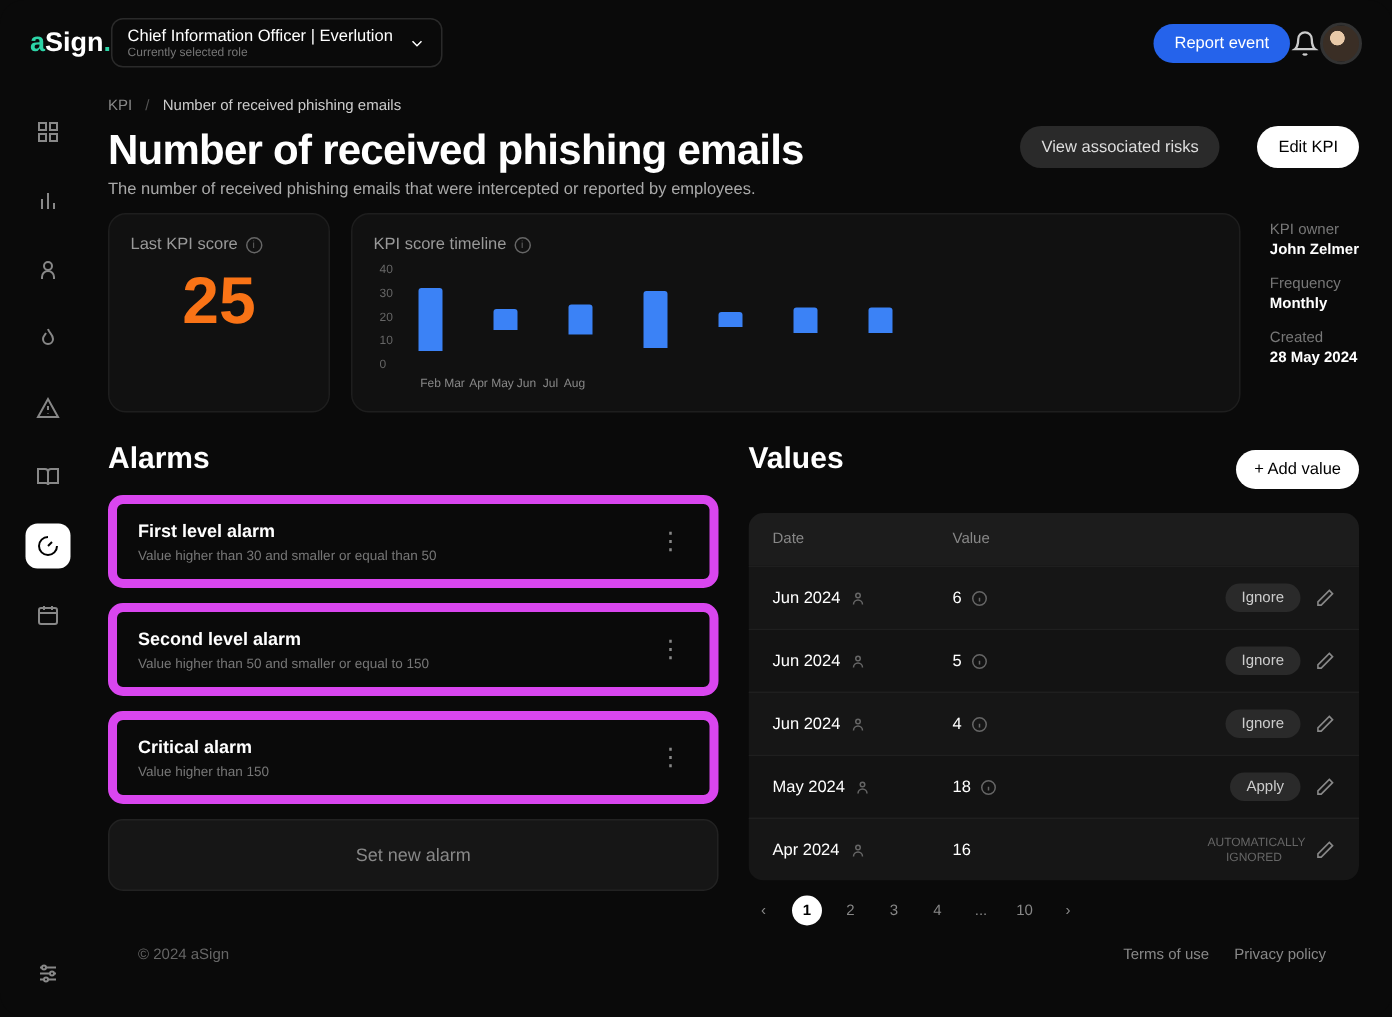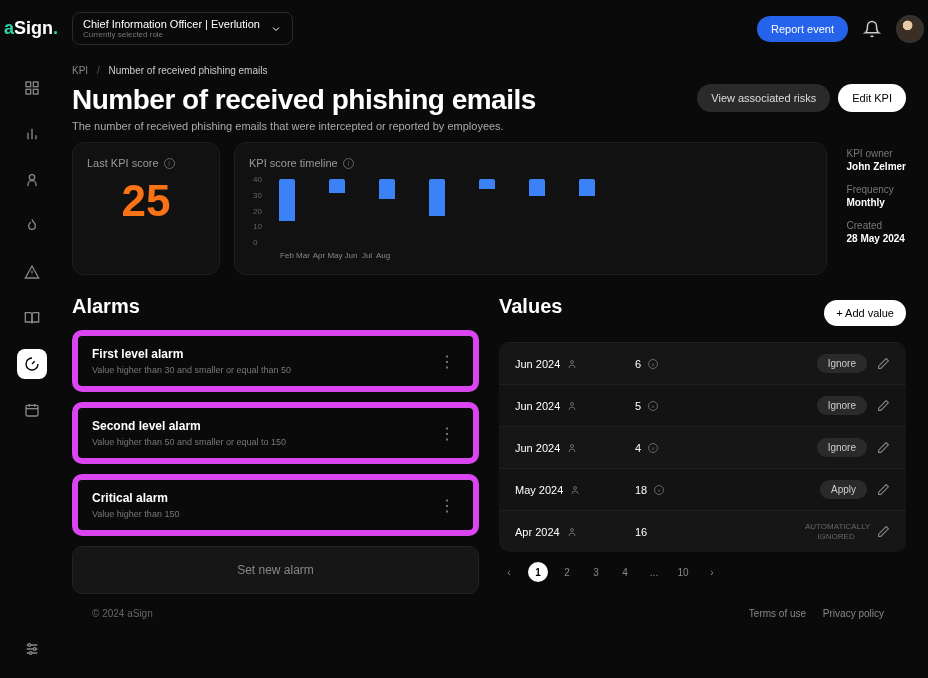--- a/index.html
+++ b/index.html
@@ -1,18 +1,18 @@
 <!DOCTYPE html>
 <html><head>
 <meta charset="utf-8">
 <style>
 * { box-sizing: border-box; margin: 0; padding: 0; }
 body { background: #0a0a0a; font-family: -apple-system, BlinkMacSystemFont, 'Segoe UI', sans-serif; color: #fff; width: 928px; height: 678px; overflow: hidden; }
 .app { display: flex; flex-direction: column; width: 100%; height: 100%; background: #0a0a0a; border-radius: 16px; overflow: hidden; }
-.topbar { display: flex; align-items: center; padding: 12px 4px; gap: 14px; }
+.topbar { display: flex; align-items: center; padding: 12px 20px; }
 .logo { font-size: 18px; font-weight: 700; }
 .logo .a { color: #2dd4a7; }
 .logo .sign { color: #fff; }
 .logo .dot { color: #2dd4a7; }
 .role-sel { display:flex; align-items:center; gap:10px; border:1px solid #2a2a2a; border-radius:8px; padding:5px 10px; font-size:10px; }
 .role-sel .role-main { font-size:11px; }
 .role-sel .role-sub { font-size:8px; color:#777; }
 .role-sel svg { width:12px; height:12px; }
 .spacer { flex:1; }
 .btn-primary { background:#2563eb; color:#fff; border:none; border-radius:20px; padding:7px 14px; font-size:11px; cursor:pointer; }
@@ -24,31 +24,31 @@
 .nav-item.active { background:#fff; color:#000; }
 .nav-item svg { width:16px; height:16px; }
 .sidebar .grow { flex:1; }
 .main { flex:1; padding:8px 22px 12px 8px; overflow:auto; }
 .bc { font-size:10px; color:#888; margin-bottom:8px; }
 .bc .sep { margin:0 6px; color:#555; }
 .bc .cur { color:#ccc; }
 .hero { display:flex; align-items:flex-start; justify-content:space-between; gap:12px; margin-bottom:10px; }
 .hero h1 { font-size:28px; font-weight:800; letter-spacing:-0.5px; margin-bottom:4px; }
 .hero .sub { font-size:11px; color:#aaa; }
-.hero-actions { display:flex; gap:8px; align-items:center; }
+.hero-actions { display:flex; gap:25px; align-items:center; }
 .btn-sec { background:#2a2a2a; color:#ddd; border:none; border-radius:20px; padding:8px 14px; font-size:11px; cursor:pointer; }
 .btn-white { background:#fff; color:#000; border:none; border-radius:20px; padding:8px 14px; font-size:11px; cursor:pointer; }
 .grid-top { display:flex; gap:14px; margin-bottom:20px; }
 .card { background:#111; border:1px solid #1e1e1e; border-radius:12px; padding:14px; }
 .card-sm { width:148px; }
 .card-title { font-size:11px; color:#999; display:flex; align-items:center; gap:5px; margin-bottom:10px; }
 .info-ic { width:11px; height:11px; border:1px solid #666; border-radius:50%; display:inline-flex; align-items:center; justify-content:center; font-size:7px; color:#666; }
 .score { font-size:44px; font-weight:700; color:#f97316; line-height:1;text-align:center; }
 .card-chart { flex:1; }
-.mini-chart { display:flex; align-items:flex-start; gap:34px; height:68px; margin-left:30px; position:relative; }
+.mini-chart { display:flex; align-items:center; gap:34px; height:68px; margin-left:30px; position:relative; }
 .mini-chart .bar { width:16px; background:#3b82f6; border-radius:2px 2px 0 0; }
 .y-axis { position:absolute; left:-26px; top:-4px; bottom:0; display:flex; flex-direction:column; justify-content:space-between; font-size:8px; color:#666; }
 .x-labels { display:flex; margin-left:30px; margin-top:4px; font-size:8px; color:#888; }
 .x-labels span { width:16px; text-align:center; }
 .meta { display:flex; flex-direction:column; gap:12px; padding:6px 0 0 6px; }
 .meta .lbl { font-size:10px; color:#777; margin-bottom:2px; }
 .meta .val { font-size:10px; font-weight:600; }
 .grid-bot { display:flex; gap:20px; }
 .col { flex:1; }
 .sec-title { font-size:20px; font-weight:800; margin-bottom:12px; }
@@ -274,20 +274,24 @@
               </div>
             </div>
           <div class="alarm-set">Set new alarm</div>
         </div>
         <div class="col">
           <div class="sec-head">
             <div class="sec-title">Values</div>
             <button class="btn-add">+ Add value</button>
           </div>
           <div class="vals">
+            <div class="vals-head">
+              <div class="c1">Date</div>
+              <div>Value</div>
+            </div>
             <div id="values-body">
                 <div class="vrow">
                   <div class="c1">
                     <span>Jun 2024</span>
                     <svg class="mini-ic" viewBox="0 0 24 24" fill="none" stroke="currentColor" stroke-width="2">
                       <circle cx="12" cy="8" r="3"></circle>
                       <path d="M6 20a6 6 0 0 1 12 0"></path>
                     </svg>
                   </div>
                   <div class="c2">

